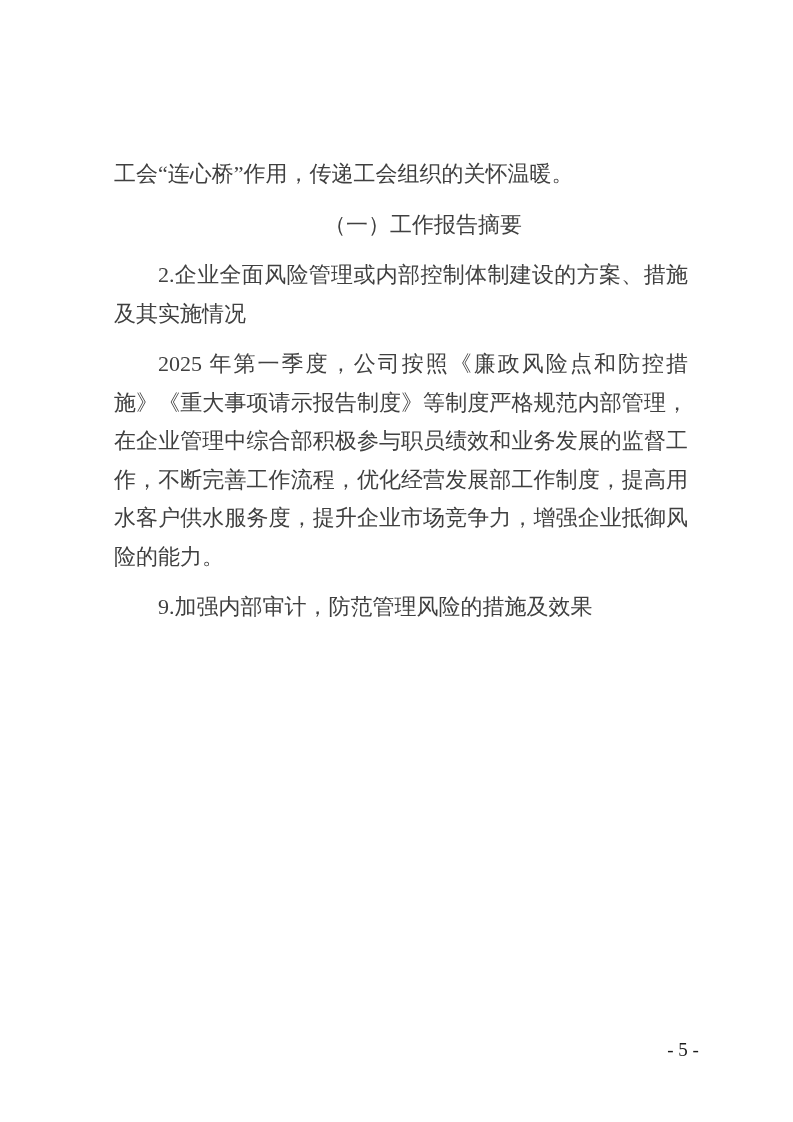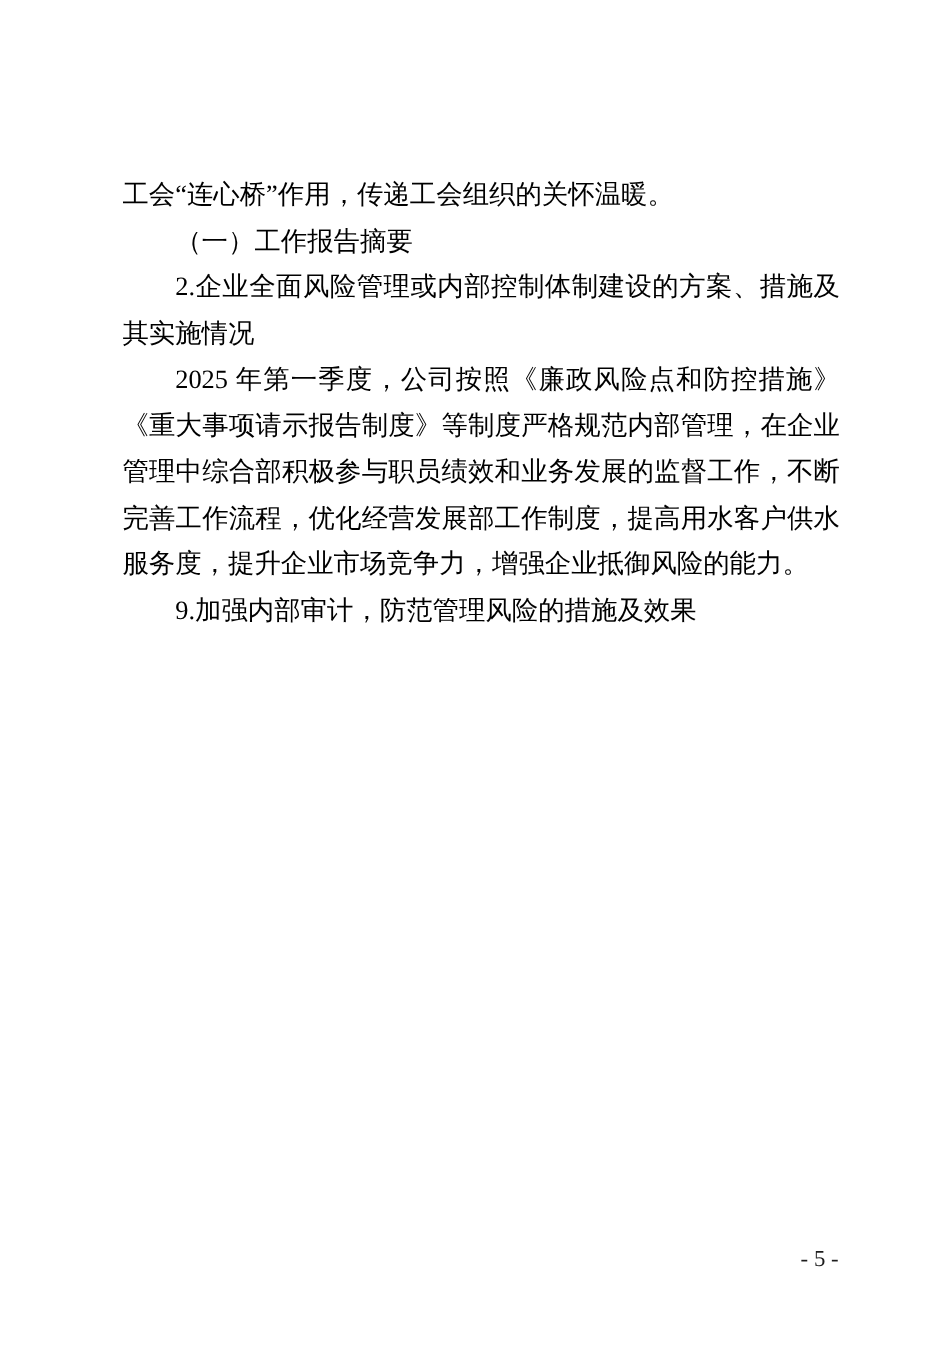--- a/index.html
+++ b/index.html
@@ -11,38 +11,38 @@
     overflow: hidden;
     color: #1c1c1c;
   }
   .content {
     position: absolute;
     left: 102px;
     top: 143px;
     width: 598px;
   }
   .line {
-    margin: 0;
+    margin: 12px;
     font-family: "Liberation Serif", "DejaVu Serif", serif;
     font-size: 22px;
     line-height: 38.5px;
     text-align: justify;
     text-justify: inter-ideograph;
-    color: #000000;
+    color: #404040;
     word-break: break-all;
   }
   .indent { text-indent: 2em; }
   .h1 {
     font-family: "Liberation Sans", "DejaVu Sans", sans-serif;
     font-weight: 700;
     text-align: left;
   }
   .h2 {
     font-family: "Liberation Serif", "DejaVu Serif", serif;
-    text-align: left;
+    text-align: center;
   }
   .page-number {
     position: absolute;
     left: 645px;
     top: 1038px;
     width: 76px;
     text-align: center;
     font-family: "Liberation Serif", "DejaVu Serif", serif;
     font-size: 19px;
     line-height: 24px;

